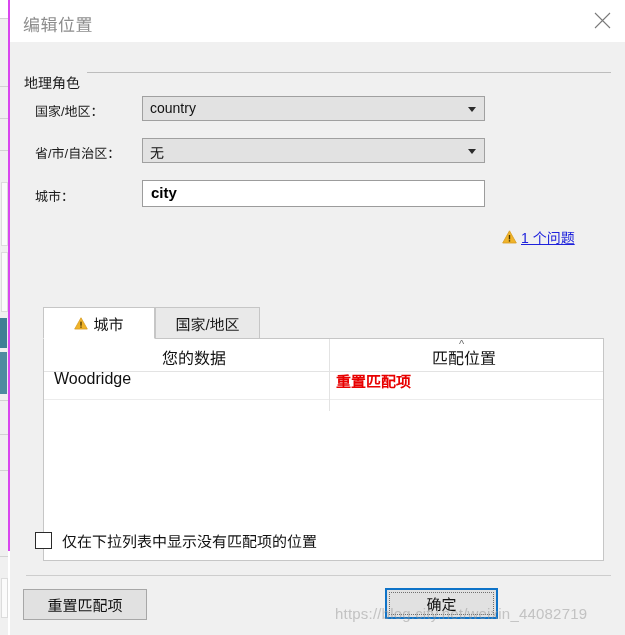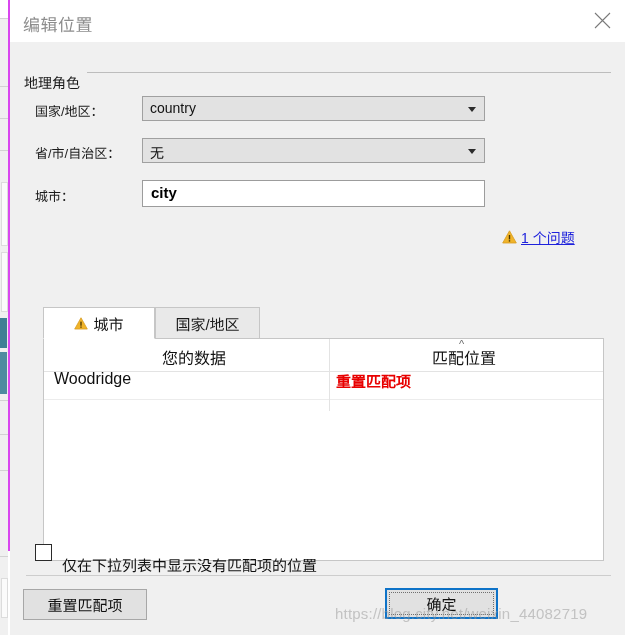--- a/index.html
+++ b/index.html
@@ -290,21 +290,20 @@
   #checkbox-box {
     width: 17px; height: 17px;
     background: #ffffff;
     border: 1px solid #2a2a2a;
     box-sizing: border-box;
     margin-right: 10px;
   }
   #checkbox-label {
     font-size: 15px;
     color: #111111;
-    margin-top: 24px;
   }
 
   
   #footer-rule {
     position: absolute;
     left: 16px; top: 533px;
     width: 585px; height: 1px;
     background: #cdcdcd;
   }
   .btn {

